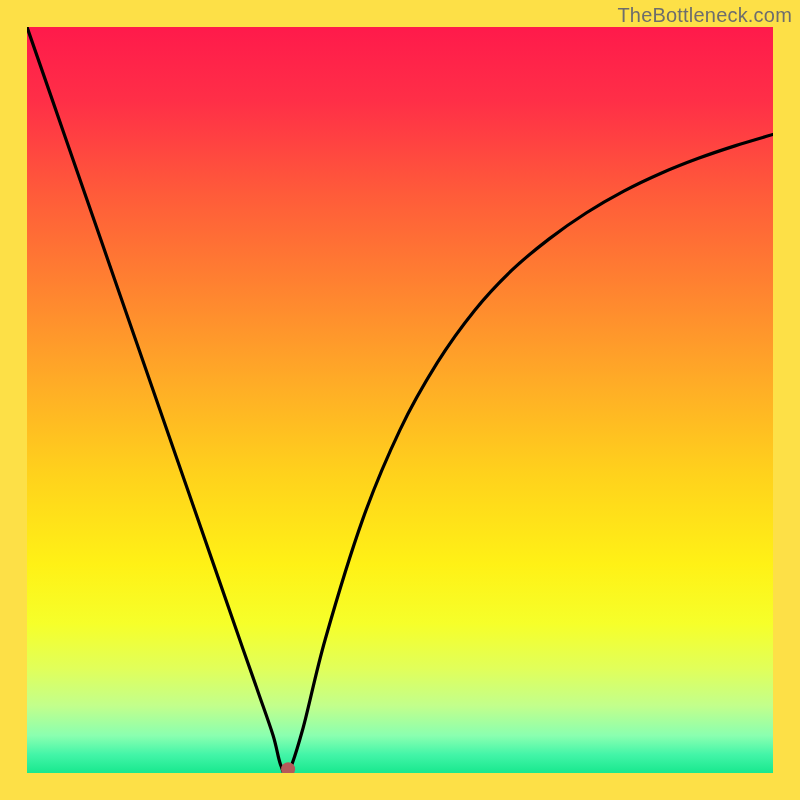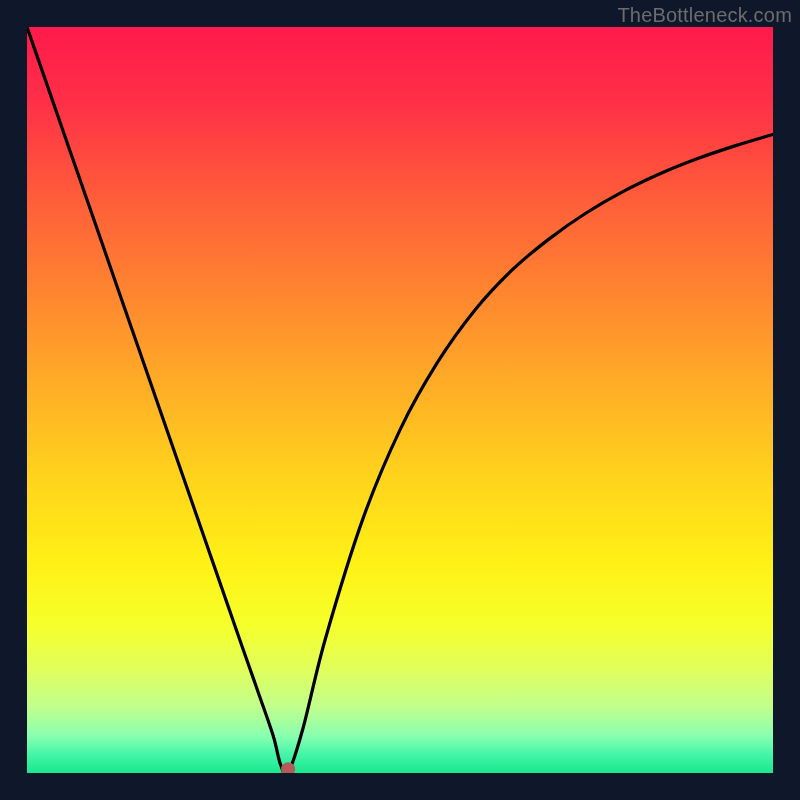--- a/index.html
+++ b/index.html
@@ -10,21 +10,21 @@
     background: #000;
     overflow: hidden;
     font-family: Arial, Helvetica, sans-serif;
   }
   .frame {
     position: absolute;
     left: 0;
     top: 0;
     width: 800px;
     height: 800px;
-    background: #0f172a;
+    background: #fde047;
   }
   .plot-area {
     position: absolute;
     left: 27px;
     top: 27px;
     width: 746px;
     height: 746px;
     overflow: hidden;
   }
   .watermark {

